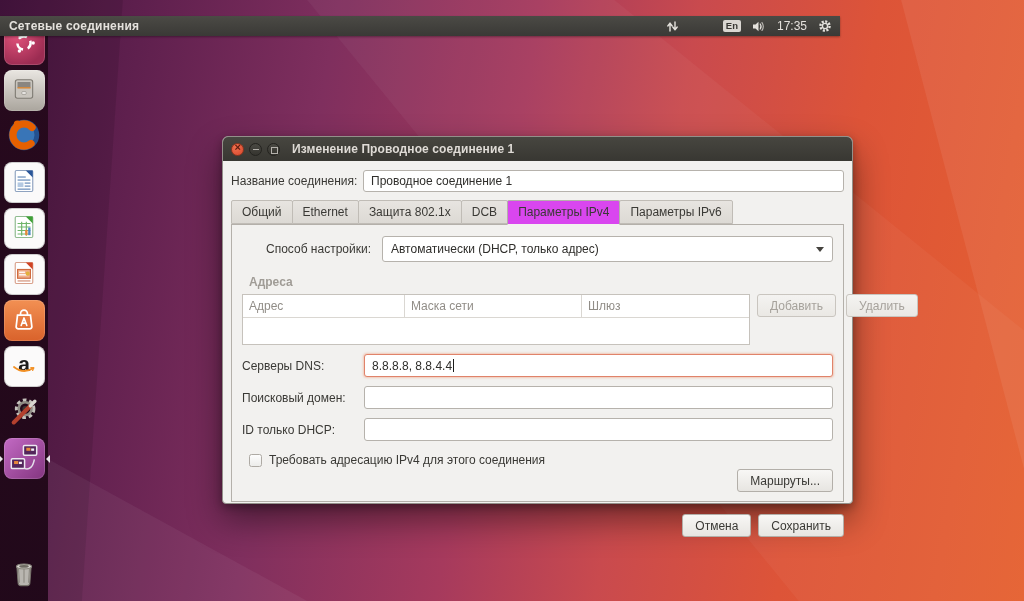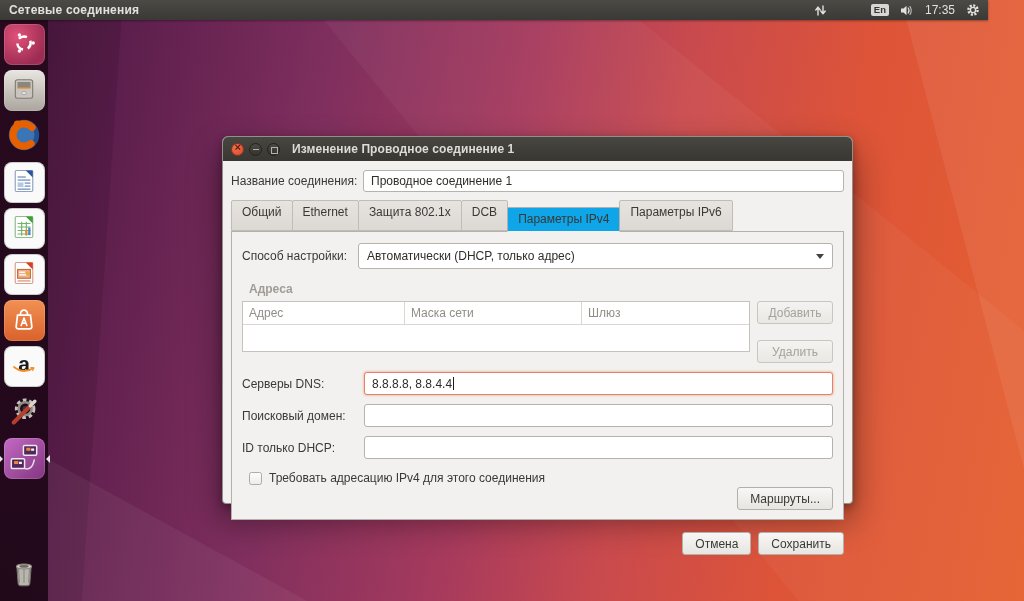--- a/index.html
+++ b/index.html
@@ -13,21 +13,21 @@
   .wallpaper { position:absolute; inset:0;
     background:linear-gradient(100deg,#471540 0%,#5d1f4d 12%,#7f2f5e 30%,#a63a5d 48%,#c94a4e 62%,#dd5438 78%,#e25c33 92%,#e5602f 100%);
   }
   .facet { position:absolute; inset:0; }
   .facet.f1 { background:rgba(255,255,255,0.07); clip-path:polygon(88% 0,100% 0,100% 78%); }
   .facet.f2 { background:rgba(0,0,0,0.10); clip-path:polygon(0 0,12% 0,8% 100%,0 100%); }
   .facet.f3 { background:rgba(255,255,255,0.05); clip-path:polygon(0 72%,30% 100%,0 100%); }
   .facet.f4 { background:rgba(255,255,255,0.04); clip-path:polygon(30% 0,60% 0,100% 55%,100% 100%,78% 100%); }
 
   
-  .topbar { position:absolute; left:0; top:0; width:988px; height:20px;
+  .topbar { position:absolute; left:0; top:16px; width:840px; height:20px;
     background:linear-gradient(#4b4a45,#3a3936);
     display:flex; align-items:center; color:#e4e1dc; z-index:50;
     box-shadow:0 1px 2px rgba(0,0,0,.35);
   }
   .topbar .wintitle { font-size:12px; font-weight:bold; padding-left:9px; letter-spacing:.2px; }
   .tray { margin-left:auto; display:flex; align-items:center; gap:11px; padding-right:8px; }
   .kbd-badge { background:#dad7d2; color:#383733; font-size:9.5px; font-weight:bold;
     border-radius:2px; padding:1px 3px; line-height:1;margin-left:33px; }
   .clock { font-size:12px; }
   .tray svg { display:block; }
@@ -76,38 +76,38 @@
   .frow { display:flex; align-items:center; }
   .flabel { font-size:12px; color:#3a3935; white-space:nowrap; }
   .name-label { width:132px; flex:0 0 auto; }
   .inputbox { flex:1 1 auto; height:22px; background:#fff; border:1px solid #b6b2ac; border-radius:3px;
     display:flex; align-items:center; padding:0 7px; font-size:12px; color:#2f2e2b; }
 
   .tabs { display:flex; margin-top:8px; padding-left:0; position:relative; z-index:2; }
   .tab { font-size:12px; color:#3a3935; padding:4px 10px 4px;
     background:linear-gradient(#e7e4e0,#dcd9d4); border:1px solid #c0bcb6; margin-right:-1px;
     cursor:pointer; white-space:nowrap; border-radius:2px 2px 0 0; }
-  .tab.active { background:#0ea5e9; border:1px solid #b4b0aa; border-bottom:1px solid #f2f1ef;
-    margin-bottom:-1px; padding-bottom:5px; z-index:3; position:relative;margin-top:7px; }
+  .tab.active { background:#d946ef; border:1px solid #b4b0aa; border-bottom:1px solid #f2f1ef;
+    margin-bottom:-1px; padding-bottom:5px; z-index:3; position:relative; }
 
   .panel { border:1px solid #b4b0aa; background:#f2f1ef; padding:11px 10px 9px; flex:0 0 auto; position:relative; z-index:1; }
-  .method-label { width:116px; flex:0 0 auto; }
+  .method-label { width:116px; flex:0 0 auto;margin-left:24px; }
   .selectbox { flex:1 1 auto; height:24px; background:#fff; border:1px solid #b6b2ac; border-radius:3px;
     display:flex; align-items:center; padding:12px 8px; font-size:12px; color:#2f2e2b; cursor:pointer; }
   .selectbox .sel-arrow { margin-left:auto; width:0; height:0;
     border-left:4px solid transparent; border-right:4px solid transparent; border-top:5px solid #44423e; }
 
   .section-label { font-size:12px; font-weight:bold; color:#a09c96; margin:13px 0 5px 7px; }
   .addr-area { display:flex; align-items:flex-start; gap:7px; }
   .addr-table { flex:1 1 auto; background:#fff; border:1px solid #c6c2bc; height:51px; }
   .addr-head { display:flex; height:23px; border-bottom:1px solid #dad7d2; }
   .addr-col { font-size:12px; color:#918d87; line-height:22px; padding-left:6px; border-right:1px solid #dad7d2; }
   .addr-col:last-child { border-right:none; }
   .c1 { width:32%; } .c2 { width:35%; } .c3 { width:33%; }
-  .addr-btns { width:76px; flex:0 0 auto; display:flex; flex-direction:column; gap:16px; }
+  .addr-btns { width:76px; flex:0 0 auto; display:flex; gap:10px; }
   .btn { height:23px; border:1px solid #b3afa9; border-radius:3px; font-size:12px; color:#3a3935;
     background:linear-gradient(#f8f7f5,#e7e5e1); display:flex; align-items:center; justify-content:center;
     padding:0 12px; cursor:pointer; font-family:inherit; }
   .btn.disabled { color:#a6a29c; border-color:#c9c5bf; background:linear-gradient(#f4f3f1,#eae8e4); cursor:default; }
 
   .field-row { margin-top:9px; }
   .field-label { width:122px; flex:0 0 auto; }
   .inputbox.small { height:23px; }
   .inputbox.focused { border-color:#e0836a; box-shadow:0 0 2px 1px rgba(240,150,115,.45); }
   .inputbox.focused .val::after { content:""; display:inline-block; width:1px; height:13px;

